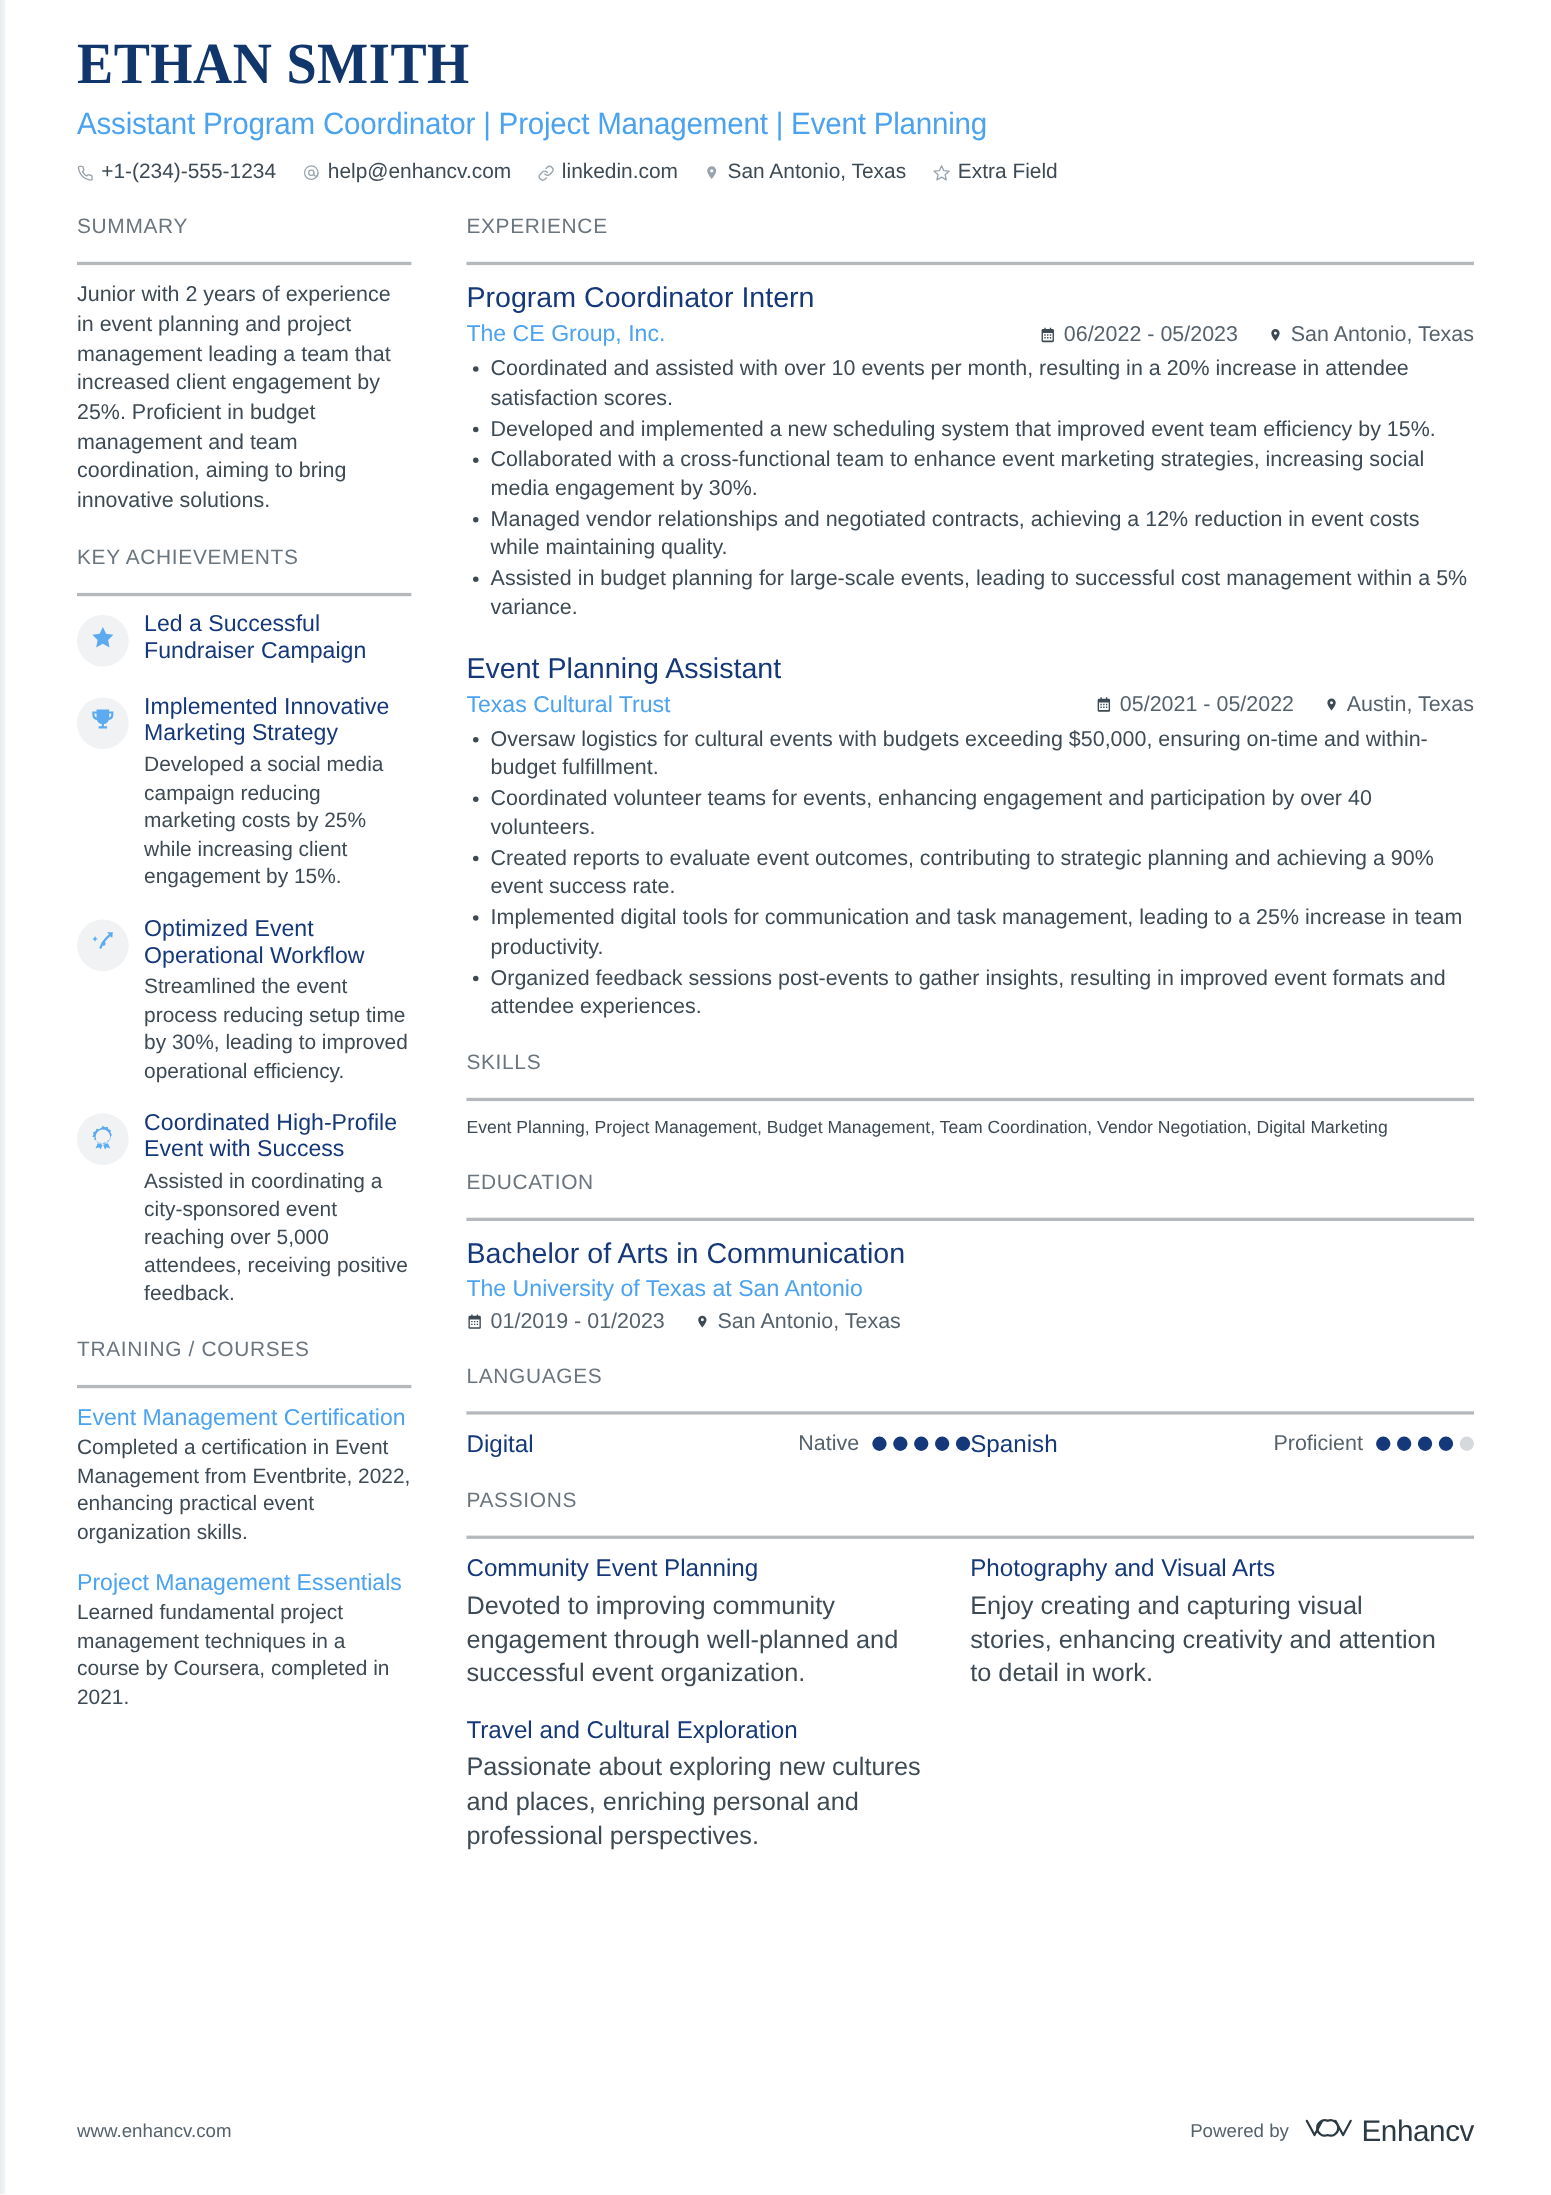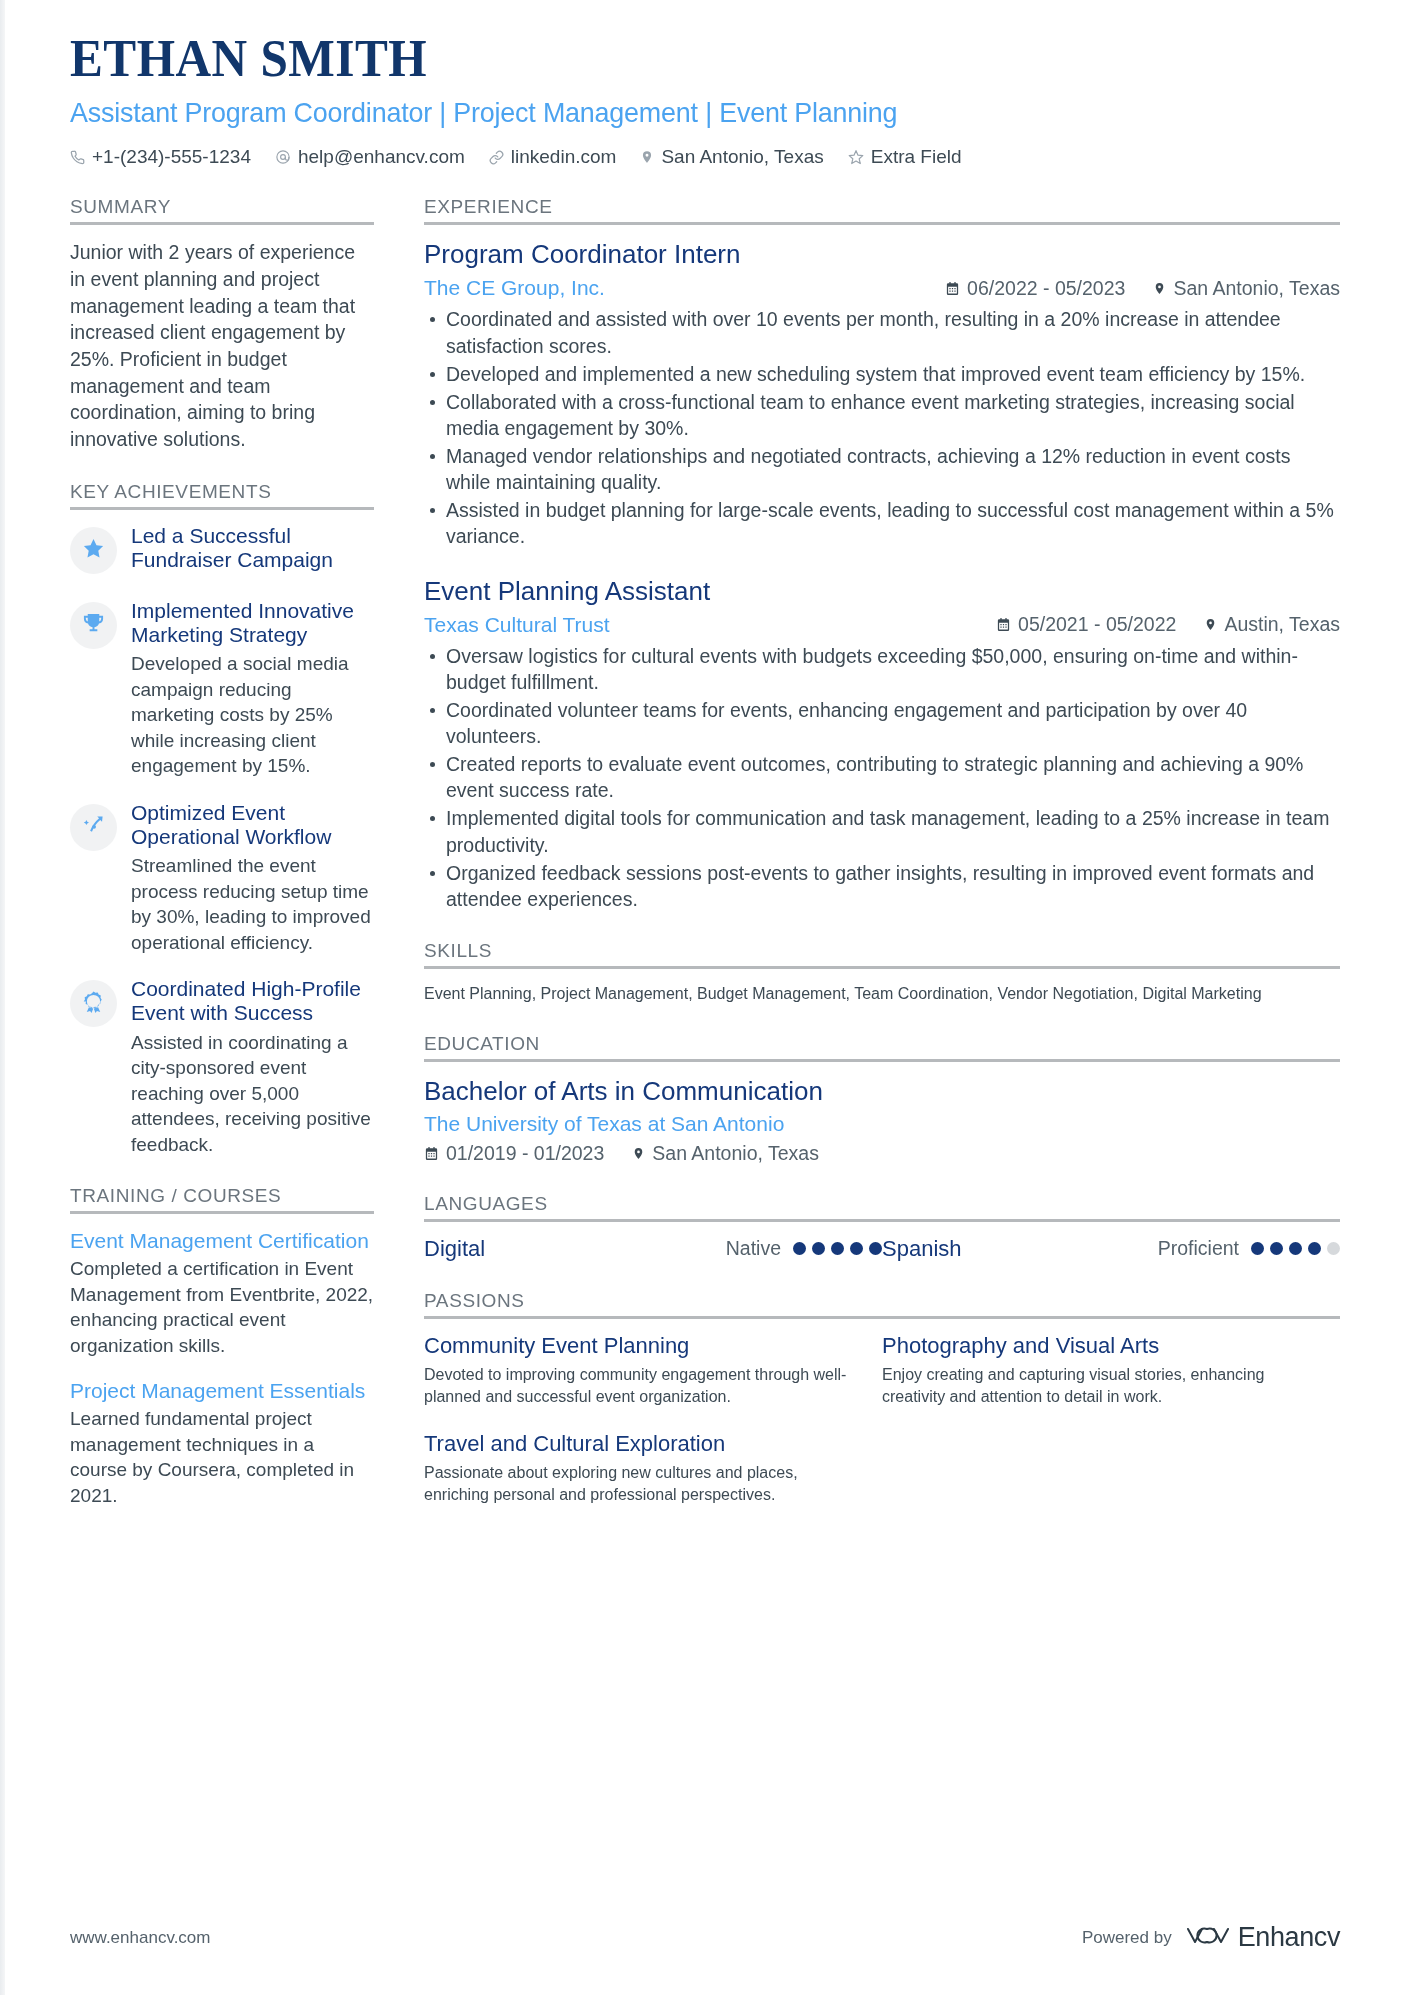--- a/index.html
+++ b/index.html
@@ -84,21 +84,21 @@
   }
   .col-left  { width: 330px; flex: 0 0 330px; padding-right: 26px; }
   .col-right { flex: 1 1 auto; padding-left: 24px; }
 
   
   .sec-title {
     font-size: 19px;
     letter-spacing: 0.6px;
     color: #6b757e;
     text-transform: uppercase;
-    padding-bottom: 4px;
+    padding-bottom: 20px;
     font-weight: 400;
   }
   .sec-rule {
     height: 3px;
     background: #b6b9bc;
     margin-bottom: 14px;
   }
   .section { margin-bottom: 28px; }
 
   
@@ -261,21 +261,21 @@
     padding-right: 34px;
     margin-bottom: 24px;
   }
   .passion-title {
     font-size: 22px;
     color: #15387a;
     line-height: 1.2;
     margin-bottom: 5px;
   }
   .passion-desc {
-    font-size: 16px;
+    font-size: 23px;
     line-height: 1.33;
     color: #3d4a54;
   }
 
   
   .footer {
     position: absolute;
     left: 70px; right: 70px;
     bottom: 42px;
     display: flex;

